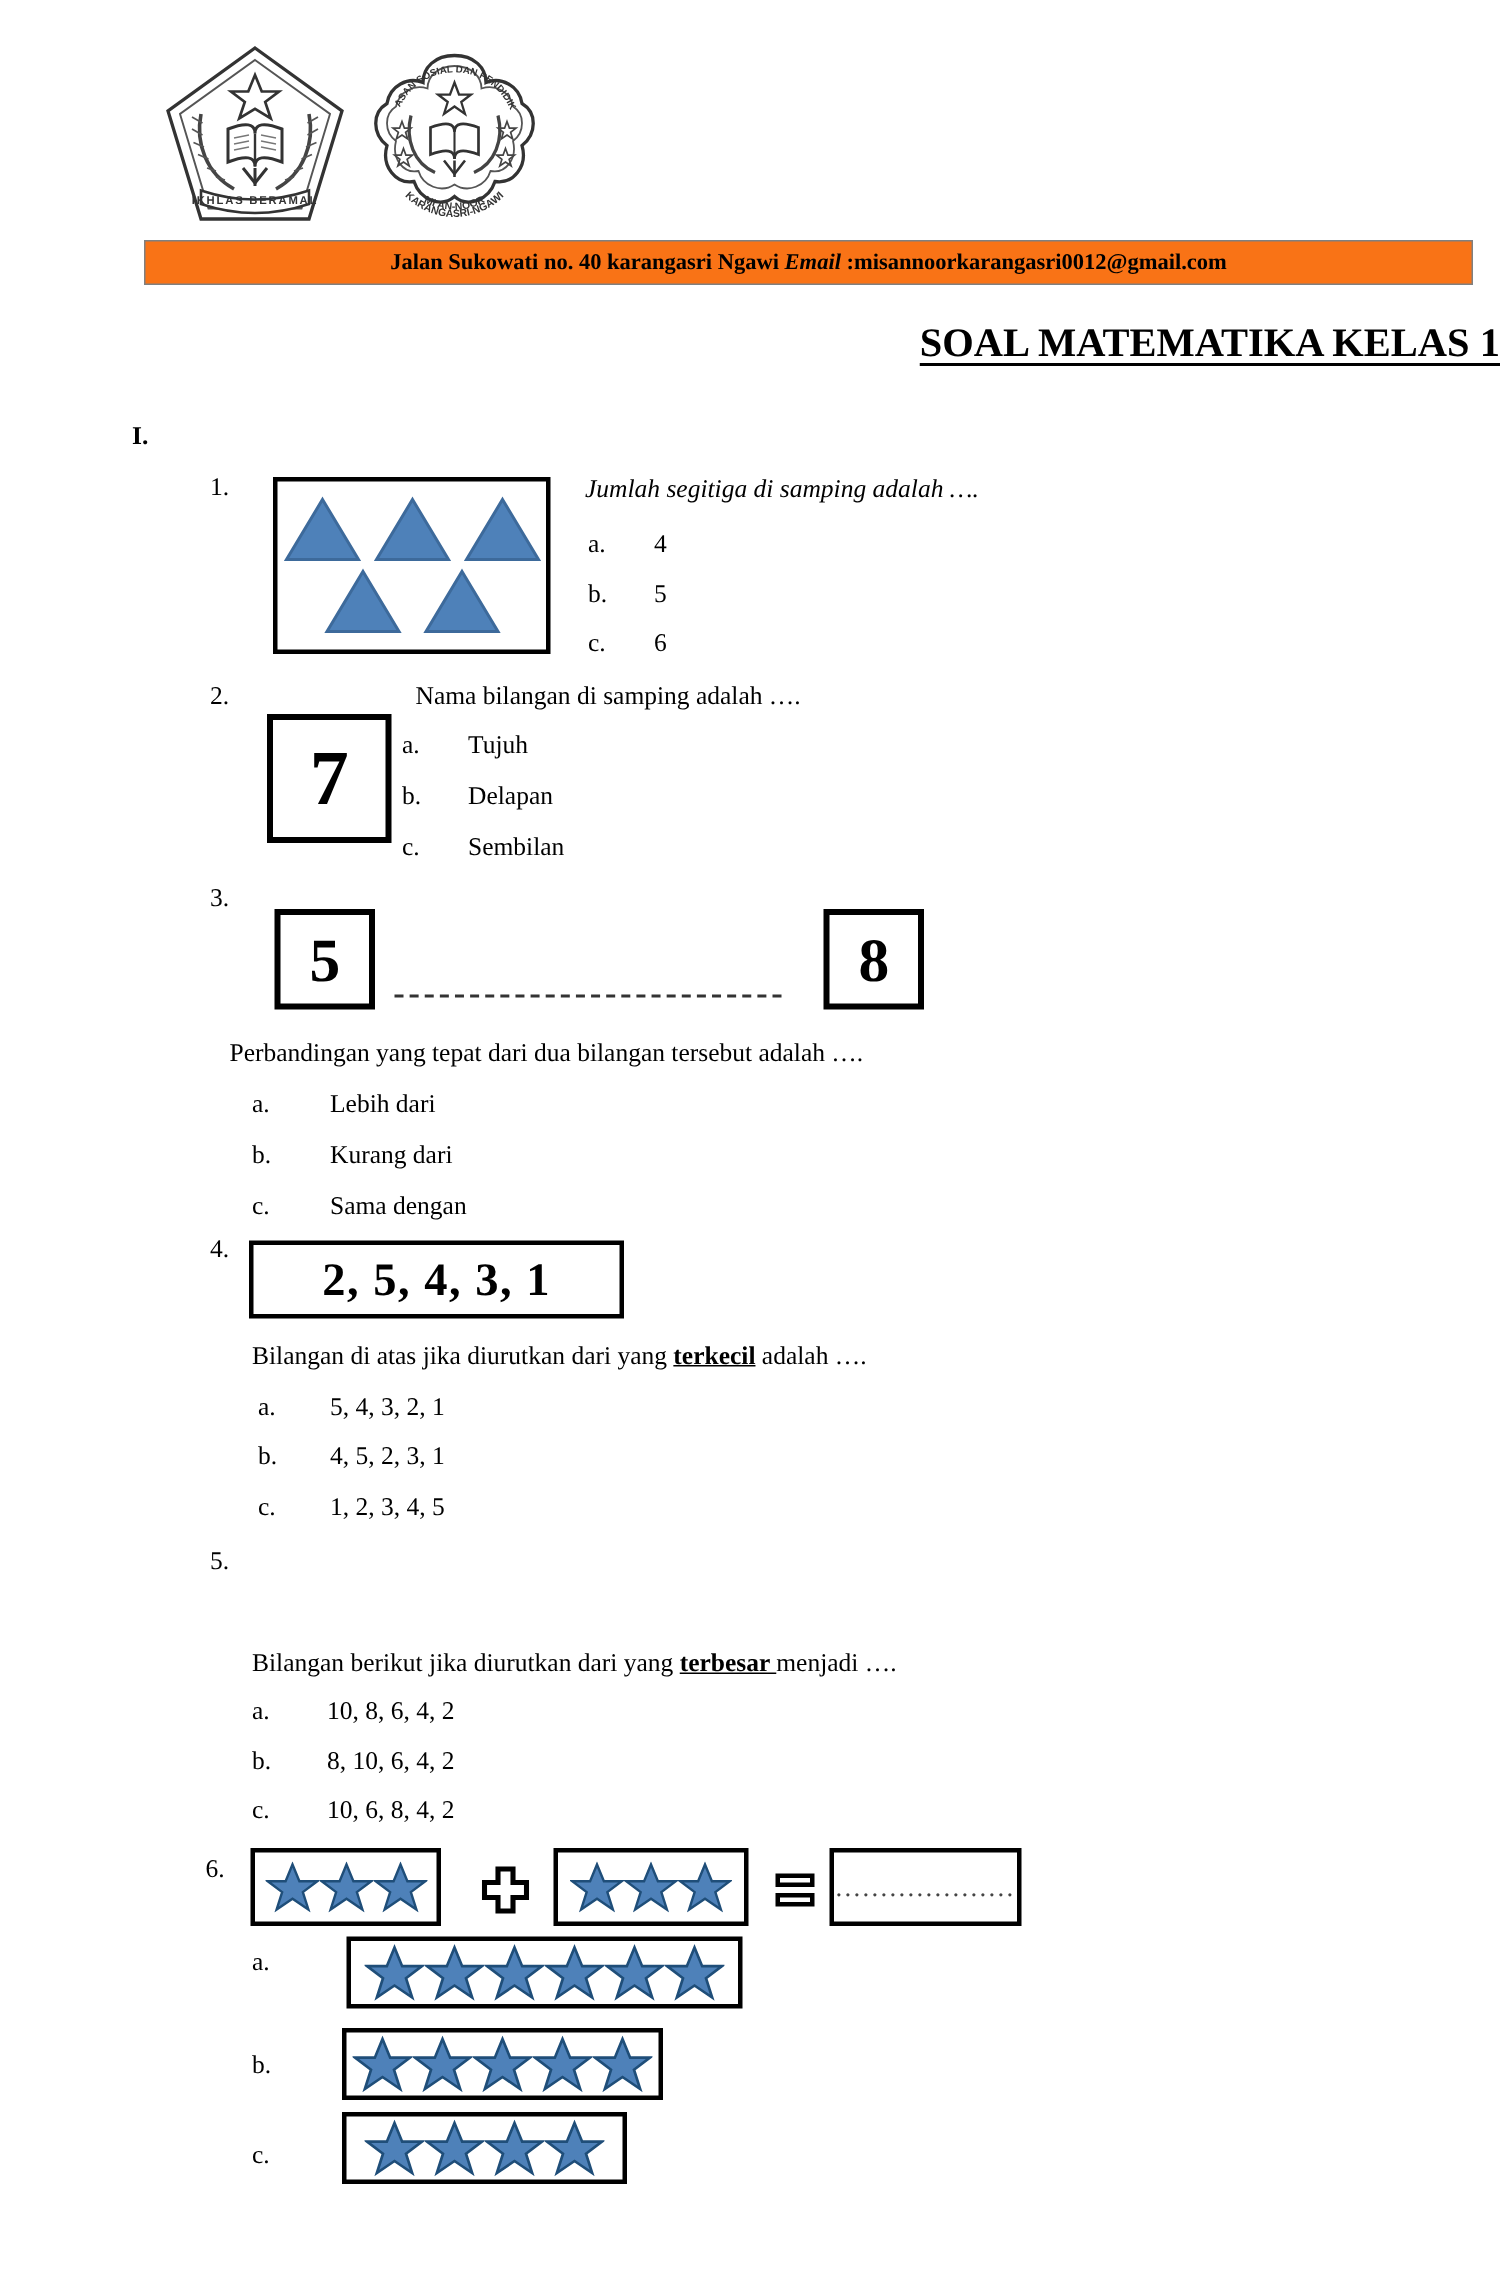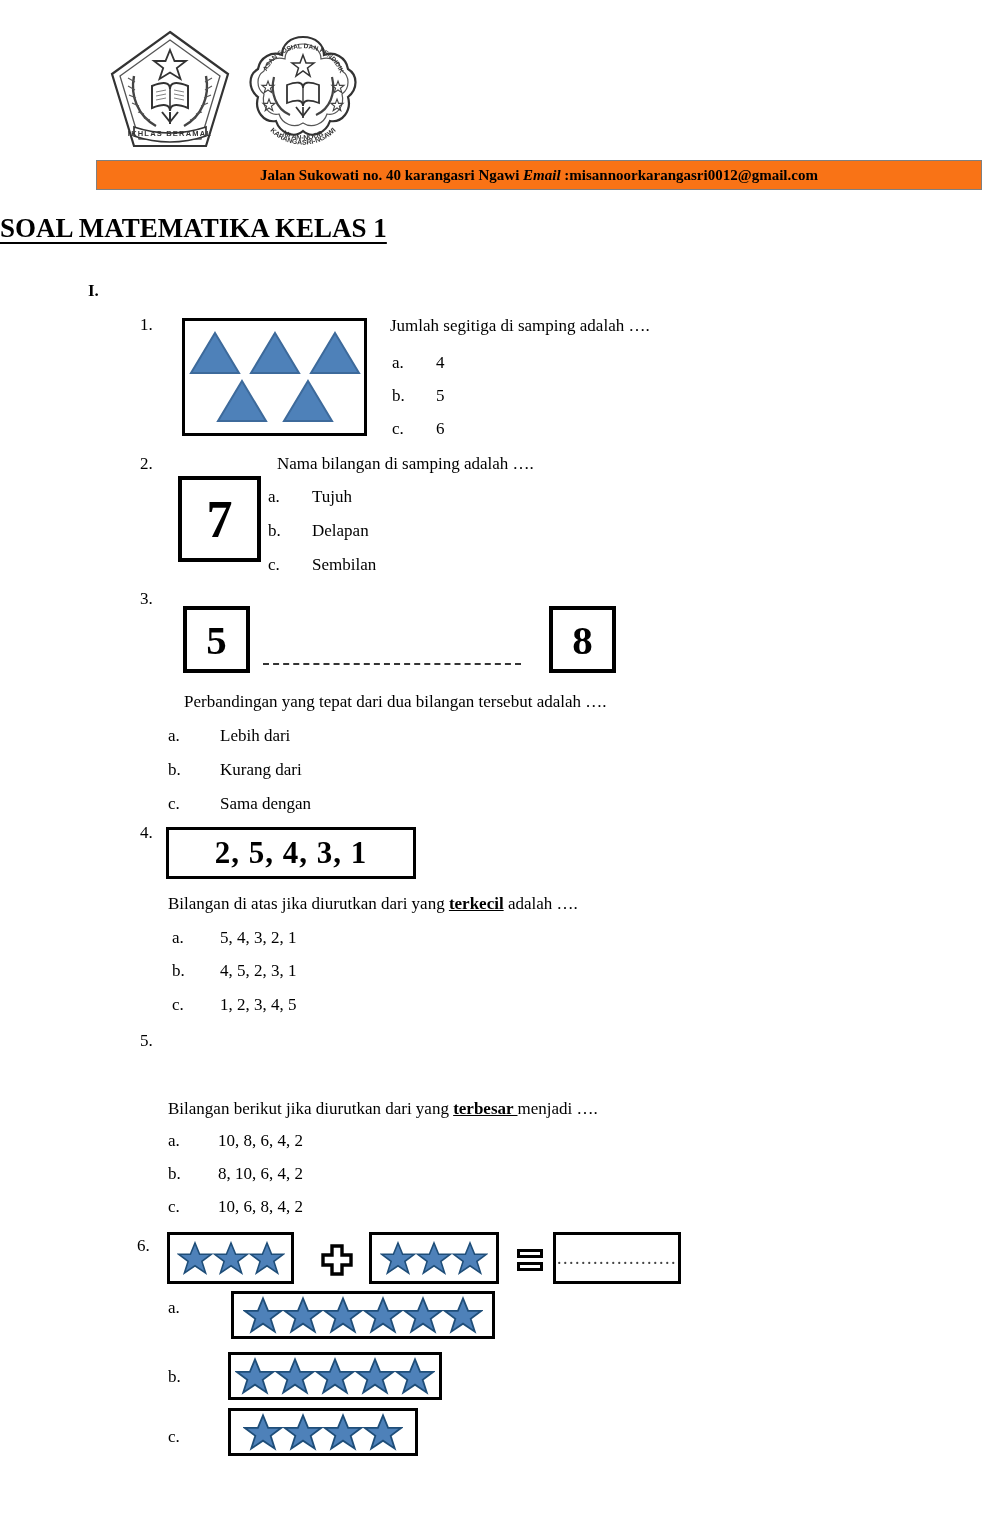--- a/index.html
+++ b/index.html
@@ -105,21 +105,21 @@
   .addr-text .em {
     font-style: italic;
   }
 
   
   .doc-title {
     position: absolute;
     left: 0;
     top: 213px;
     width: 1000px;
-    text-align: left;
+    text-align: right;
     font-family: "Liberation Serif", serif;
     font-weight: bold;
     font-size: 27px;
     text-decoration: underline;
     text-underline-offset: 5px;
   }
 
   
   .section-head {
     position: absolute;
@@ -360,21 +360,21 @@
         <svg width="52" height="46" viewBox="0 0 52 46">
             <polygon points="26,3 50,43 2,43" fill="#4E81B9" stroke="#3D6A9B" stroke-width="2"></polygon>
           </svg>
         <svg width="52" height="46" viewBox="0 0 52 46">
             <polygon points="26,3 50,43 2,43" fill="#4E81B9" stroke="#3D6A9B" stroke-width="2"></polygon>
           </svg>
       </div>
     </div>
   </div>
 
-  <div class="qtext" style="left:390px; top:316px;">Jumlah segitiga di samping adalah ….</div>
+  <div class="qtext" style="left:390px; top:316px;font-style:italic;">Jumlah segitiga di samping adalah ….</div>
 
   <div class="opt" style="left:392px; top:353px;">
     <span class="lbl" style="width:44px;">a.</span>
     <span class="val">4</span>
   </div>
   <div class="opt" style="left:392px; top:386px;">
     <span class="lbl" style="width:44px;">b.</span>
     <span class="val">5</span>
   </div>
   <div class="opt" style="left:392px; top:419px;">
@@ -402,21 +402,21 @@
   </div>
 
   <div class="q-num" style="left:140px; top:589px;">3.</div>
 
   <div class="numbox" style="left:183px; top:606px; width:67px; height:67px; font-size:41px;">5</div>
 
   <div class="dashline" style="left:263px; top:663px; width:258px;"></div>
 
   <div class="numbox" style="left:549px; top:606px; width:67px; height:67px; font-size:41px;">8</div>
 
-  <div class="qtext" style="left:184px; top:692px;">Perbandingan yang tepat dari dua bilangan tersebut adalah ….</div>
+  <div class="qtext" style="left:153px; top:692px;">Perbandingan yang tepat dari dua bilangan tersebut adalah ….</div>
 
   <div class="opt" style="left:168px; top:726px;">
     <span class="lbl" style="width:52px;">a.</span>
     <span class="val">Lebih dari</span>
   </div>
   <div class="opt" style="left:168px; top:760px;">
     <span class="lbl" style="width:52px;">b.</span>
     <span class="val">Kurang dari</span>
   </div>
   <div class="opt" style="left:168px; top:794px;">

